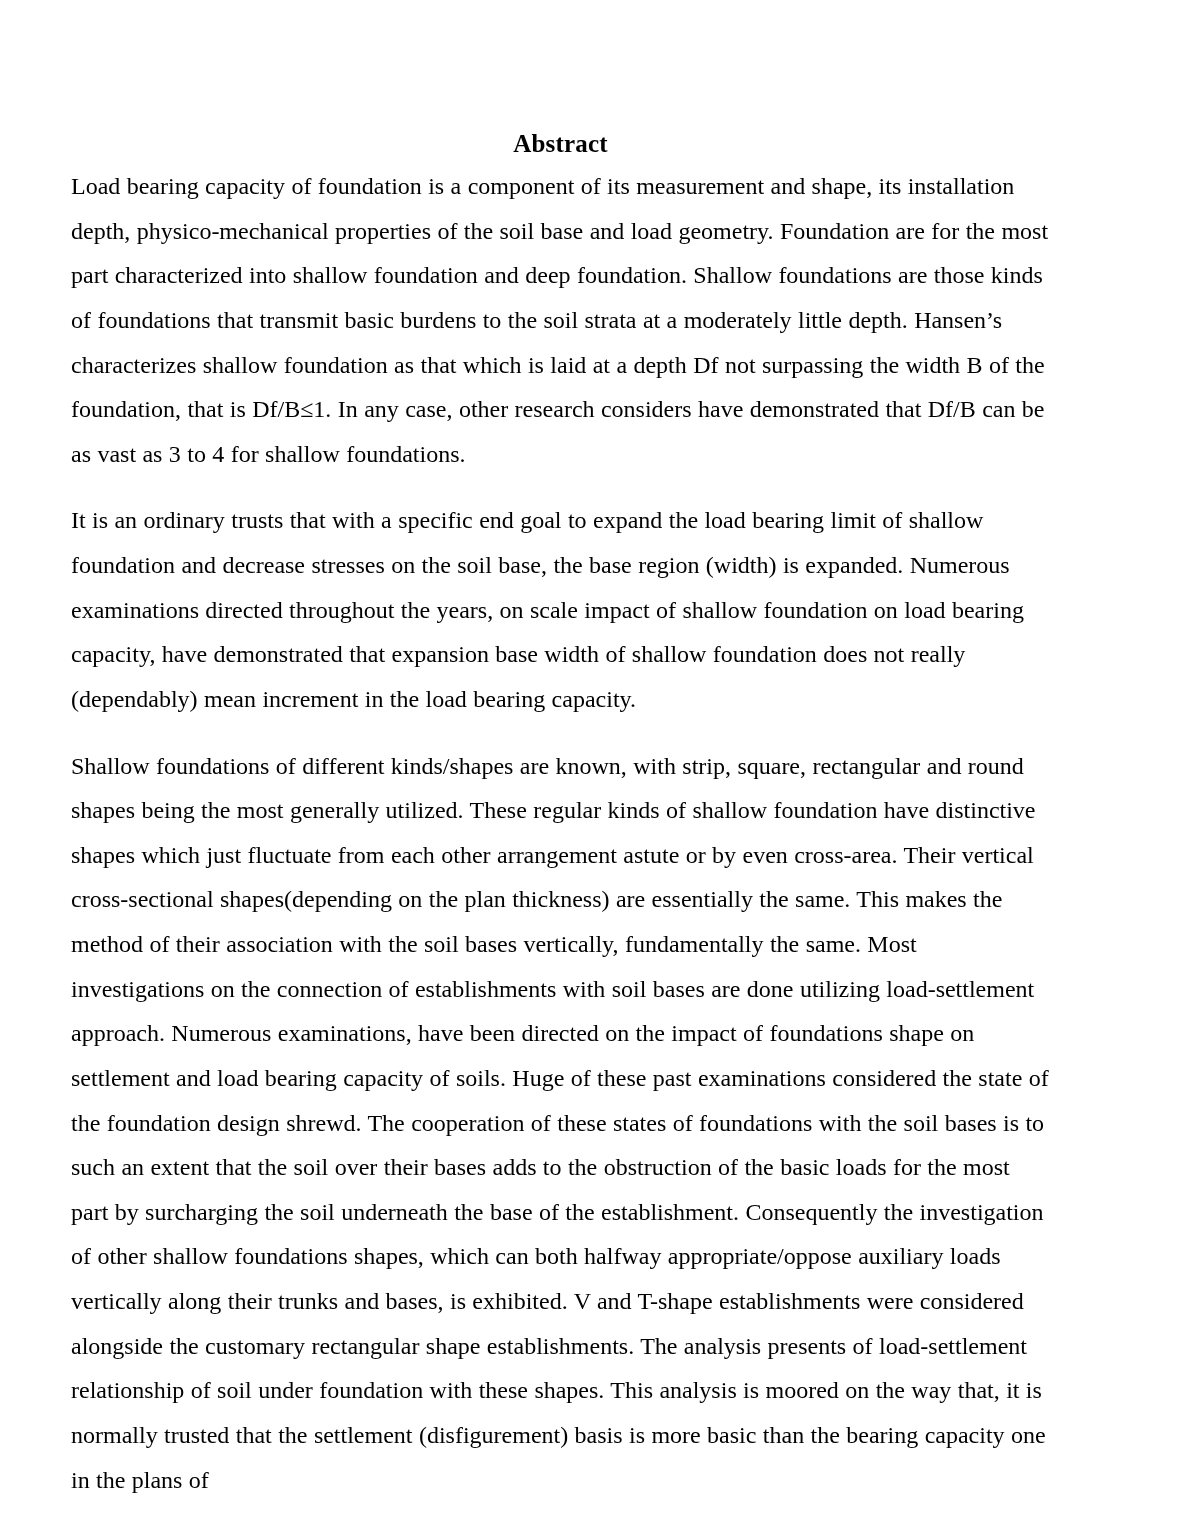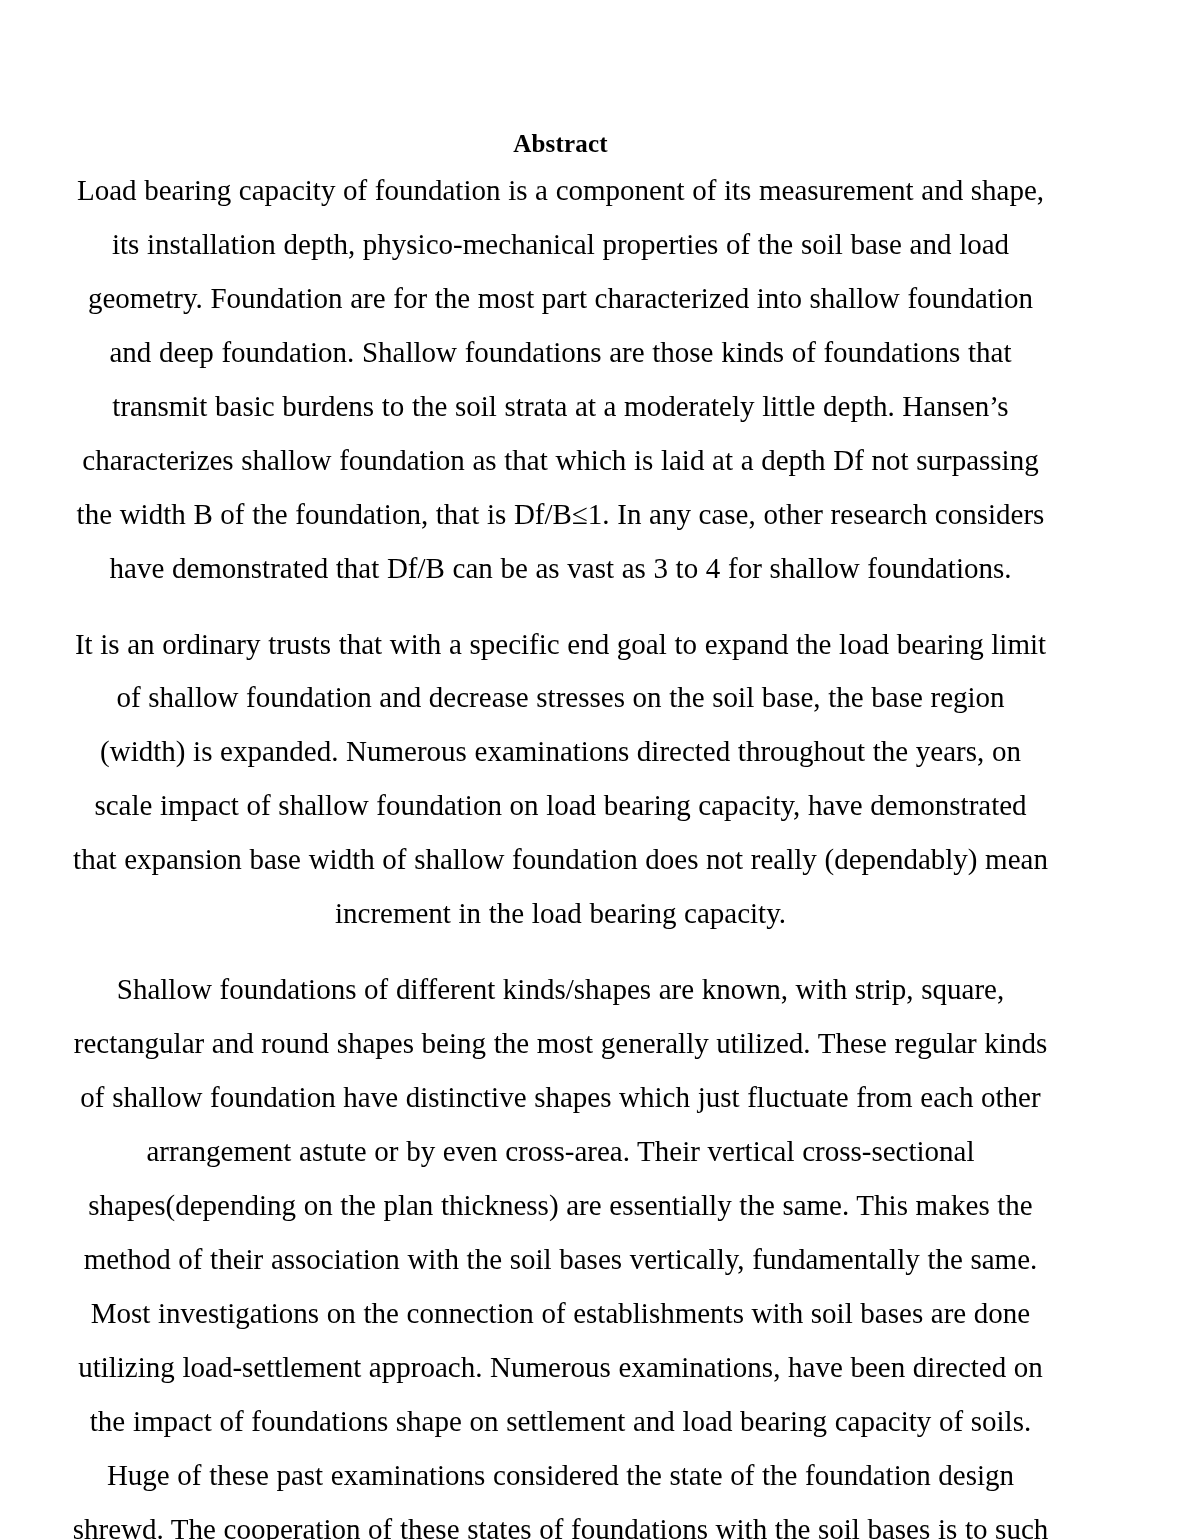--- a/index.html
+++ b/index.html
@@ -22,23 +22,23 @@
     padding: 130px 140px 0 71px;
   }
   .doc-title {
     text-align: center;
     font-size: 25px;
     font-weight: bold;
     margin: 0 0 6px 0;
     letter-spacing: 0.2px;
   }
   .para {
-    font-size: 29px;
+    font-size: 24px;
     line-height: 1.86;
-    text-align: center;
+    text-align: left;
     margin: 0 0 22px 0;
     text-indent: 0;
     word-spacing: 0.4px;
   }
   .para:last-child {
     margin-bottom: 0;
   }
 </style>
 </head>
 <body>

